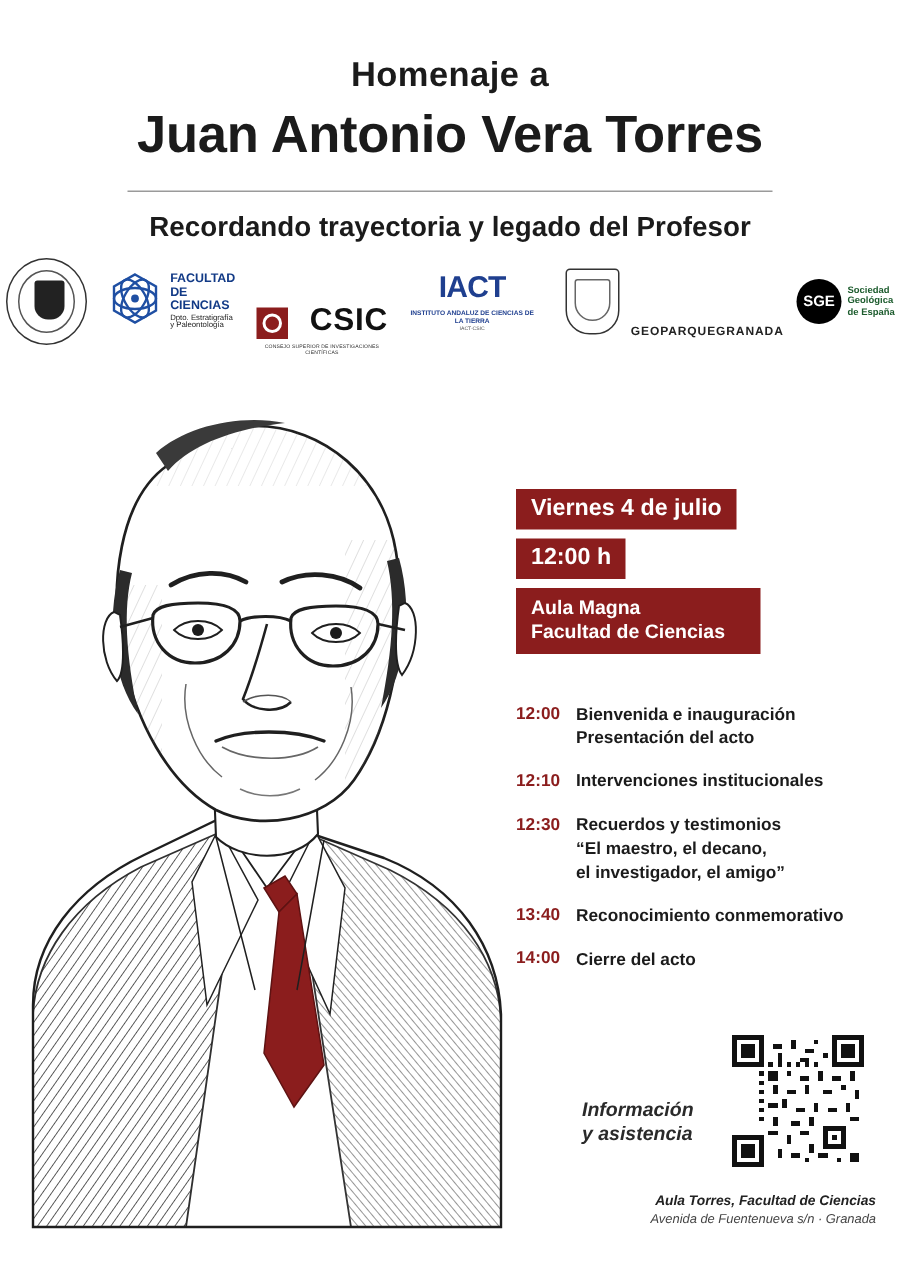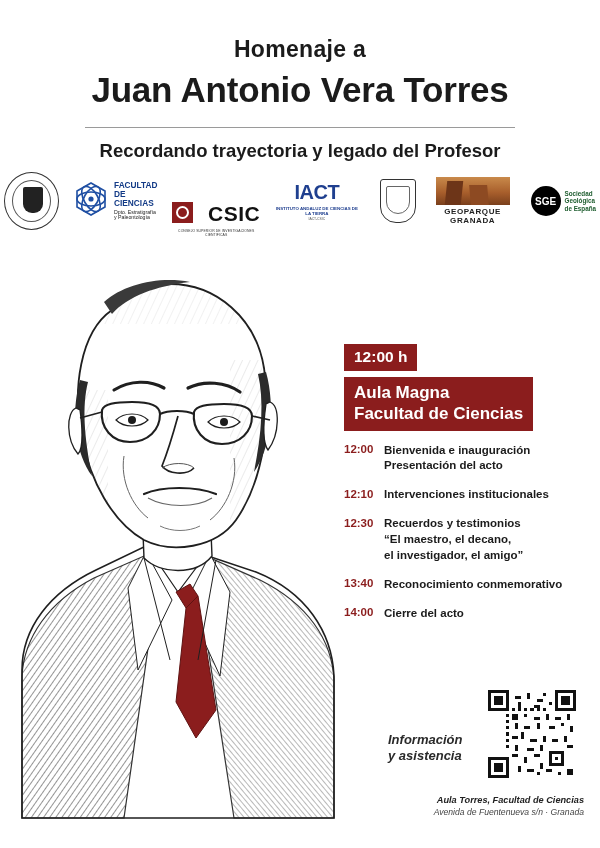--- a/index.html
+++ b/index.html
@@ -117,21 +117,21 @@
   .logo-ciencias .t2 {
     font-size: 5.2px; color: #222; margin-top: 2px;
   }
 
   .logo-csic {
     width: 92px; height: 46px;
     display: flex; flex-direction: column;
     align-items: center; justify-content: center;
   }
   .logo-csic .mark {
-    display: flex; align-items: flex-start; gap: 15px; margin-top: 36px;
+    display: flex; align-items: flex-end; gap: 15px; margin-top: 36px;
   }
   .logo-csic .sq {
     width: 21px; height: 21px;
     background: #8b1d1d;
     position: relative;
   }
   .logo-csic .sq:after {
     content:"";
     position:absolute; left:4px; top:4px; right:4px; bottom:4px;
     border:2px solid #fff;
@@ -174,21 +174,21 @@
   }
   .logo-shield .sh:before {
     content:"";
     position:absolute; left:5px; top:6px; right:5px; bottom:8px;
     border: 1px solid #666;
     border-radius: 2px 2px 12px 12px;
   }
 
   .logo-geo {
     width: 78px; height: 48px;
-    display:flex; flex-direction: column; align-items:center;
+    display:flex; flex-direction: row; align-items:flex-end;
   }
   .logo-geo .img {
     width: 74px; height: 28px;
     background: linear-gradient(180deg,#c98a4b 0%, #a85f2c 55%, #7a3f1c 100%);
     position: relative;
     overflow: hidden;
   }
   .logo-geo .img:before {
     content:"";
     position:absolute; left:10px; bottom:0; width:16px; height:24px;
@@ -245,26 +245,26 @@
     color: #ffffff;
     font-weight: bold;
     padding: 4px 10px 5px 10px;
     font-size: 15.5px;
     margin-bottom: 6px;
   }
   .badge.time {
     font-size: 15.5px;
   }
   .badge.venue {
-    font-size: 17px;
+    font-size: 13px;
     line-height: 1.25;
-    padding: 5px 10px 6px 10px;
+    padding: 5px 24px 6px 10px;
   }
   .schedule {
-    margin-top: 6px;
+    margin-top: 28px;
   }
   .sched-row {
     display: flex;
     margin-bottom: 13px;
   }
   .sched-time {
     width: 40px;
     flex: 0 0 40px;
     color: #8b1d1d;
     font-weight: bold;
@@ -476,20 +476,21 @@
         <path d="M128,258 C146,268 176,268 192,258" fill="none" stroke="#666" stroke-width="1.1"></path>
 
         <path d="M104,216 C100,240 112,266 128,278" fill="none" stroke="#666" stroke-width="1"></path>
         <path d="M214,218 C218,242 206,268 190,280" fill="none" stroke="#666" stroke-width="1"></path>
         <path d="M140,286 C152,292 168,292 180,286" fill="none" stroke="#777" stroke-width="1"></path>
       </g>
     </svg>
   </div>
 
   <div class="right">
+    <div class="badge date">Viernes 4 de julio</div>
     <br>
     <div class="badge time">12:00 h</div>
     <br>
     <div class="badge venue">
       <span>Aula Magna</span><br>
       <span>Facultad de Ciencias</span>
     </div>
 
     <div class="schedule">
       <div class="sched-row">

